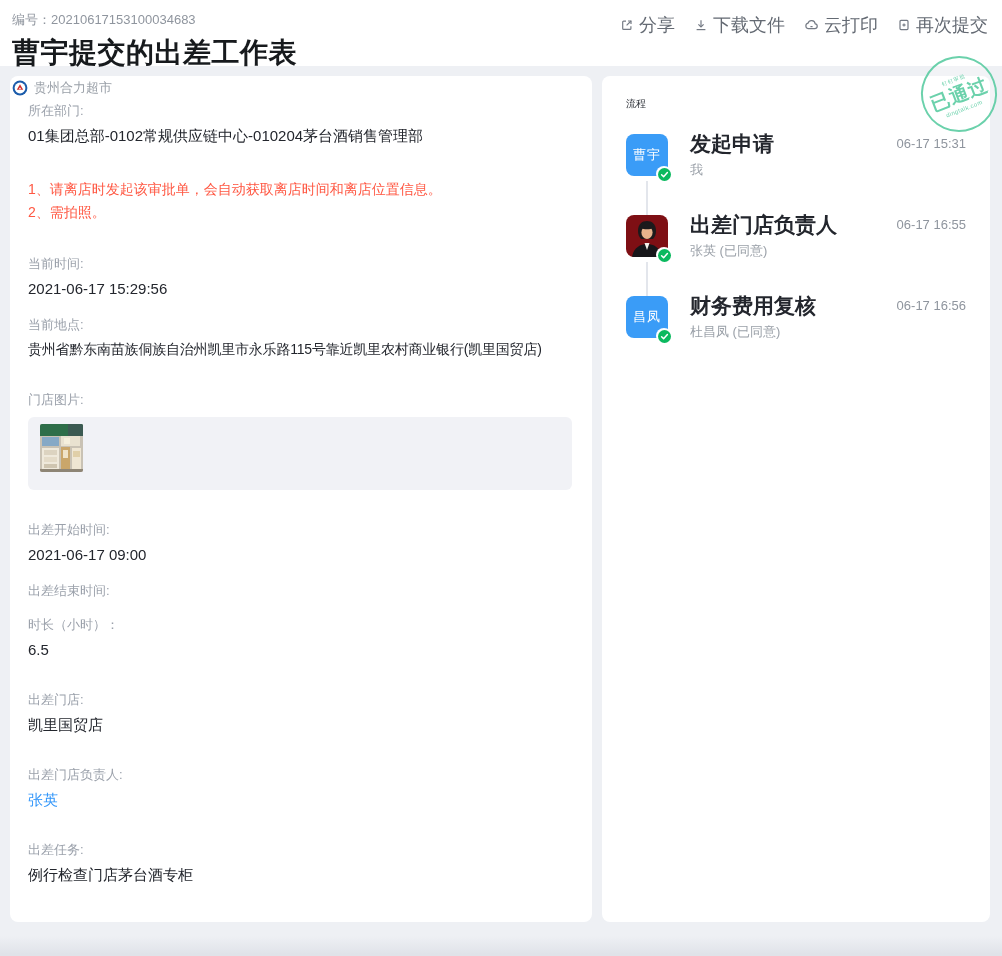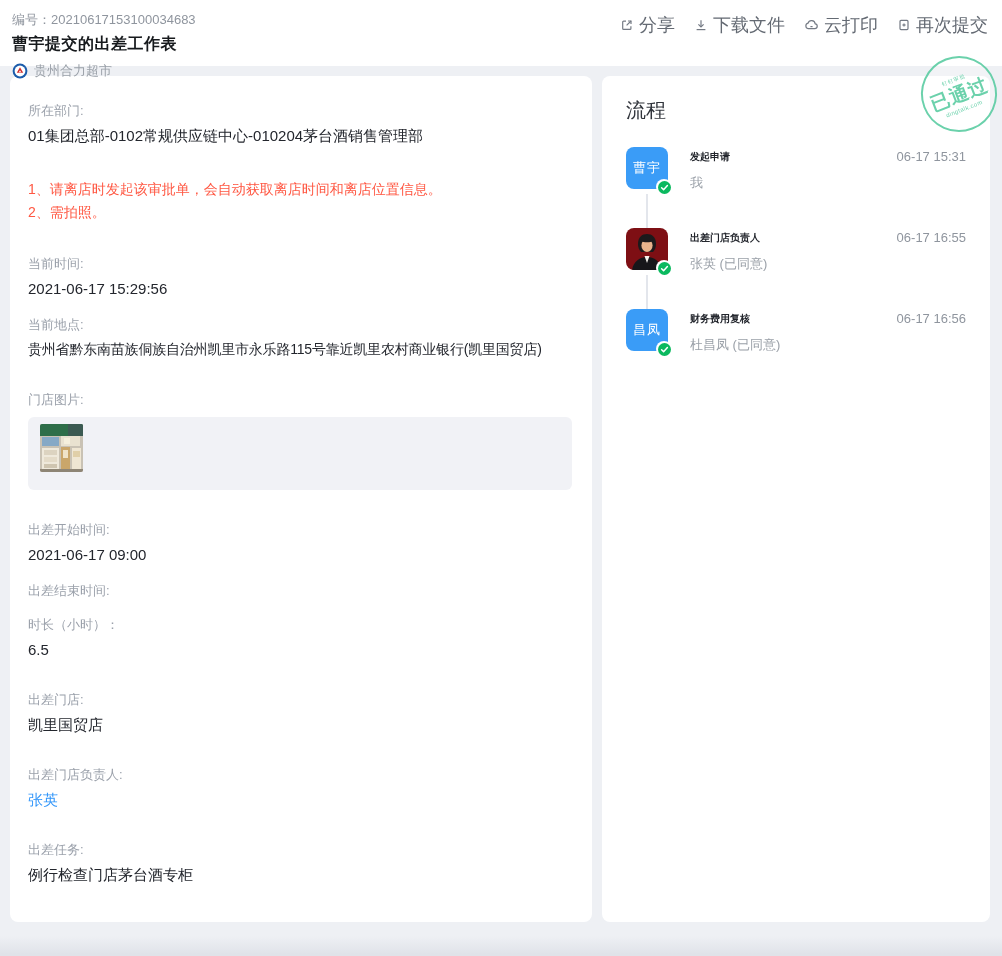--- a/index.html
+++ b/index.html
@@ -6,21 +6,21 @@
   html,body { width:1002px; height:956px; overflow:hidden; }
   body {
     font-family:"Liberation Sans","DejaVu Sans",sans-serif;
     background:#eef0f4; position:relative;
     -webkit-font-smoothing:antialiased;
   }
 
   
   .header { position:relative; height:66px; background:#fff; padding:11px 12px 0 12px; }
   .doc-no { font-size:13px; color:#8f959e; }
-  .page-title { font-size:16px; font-weight:700; color:#171a1d; margin-top:5px; letter-spacing:.5px; }
+  .page-title { font-size:28px; font-weight:700; color:#171a1d; margin-top:5px; letter-spacing:.5px; }
   .company { display:flex; align-items:center; gap:6px; font-size:13px; color:#9aa0a8; margin-top:7px; }
   .company svg { display:block; }
   .actions { position:absolute; top:13px; right:14px; display:flex; gap:19px; }
   .action { display:flex; align-items:center; gap:5px; font-size:18px; color:#646a73; cursor:pointer; }
   .action svg { display:block; stroke:#747a84; }
 
   
   .main { display:flex; gap:10px; margin:10px 12px 0 10px; height:846px; }
   .card { background:#fff; border-radius:8px; }
   .left-card  { width:582px; flex:none; padding:26px 20px 0 18px; overflow:hidden; }
@@ -33,35 +33,35 @@
   .field-label { font-size:13px; color:#9ba1ab; line-height:17px; white-space:nowrap; overflow:hidden; }
   .field-value { font-size:15px; color:#23262d; line-height:21px; margin-top:6px; white-space:nowrap; overflow:hidden; }
   .field-value.small { font-size:14px; letter-spacing:-0.2px; }
   .field-value.link { color:#3296fa; cursor:pointer; }
   .note { margin-top:32px; font-size:14px; color:#ff5742; line-height:23px; }
   .image-box { margin-top:9px; height:73px; background:#f1f2f6; border-radius:6px; padding:7px 0 0 12px; }
   .thumb { width:43px; height:48px; border-radius:2px; overflow:hidden; cursor:pointer; }
   .thumb svg { display:block; }
 
   
-  .flow-title { font-size:20px; color:#30343b; }
+  .flow-title { font-size:10px; color:#30343b; }
   .step { position:relative; display:flex; align-items:flex-start; }
   .step.s1 { margin-top:23px; }
   .step.s2, .step.s3 { margin-top:36px; }
   .avatar-wrap { position:relative; width:42px; height:44px; flex:none; }
   .avatar { width:42px; height:42px; border-radius:8px; background:#3a9cf7; color:#fff;
             font-size:13px; display:flex; align-items:center; justify-content:center; letter-spacing:1px; }
   .avatar-photo { overflow:hidden; border-radius:8px; width:42px; height:42px; }
   .avatar-photo svg { display:block; }
   .check { position:absolute; right:-4px; bottom:-4px; width:16px; height:16px; border-radius:50%;
            background:#fff; display:flex; align-items:center; justify-content:center; }
   .check svg { display:block; }
   .connector { position:absolute; left:20px; top:47px; width:2px; height:34px; background:#e3e6ec; }
   .step-main { margin-left:22px; flex:1; min-width:0; }
-  .step-title { font-size:10px; font-weight:700; color:#23262d; line-height:18px; margin-top:1px; }
+  .step-title { font-size:21px; font-weight:700; color:#23262d; line-height:18px; margin-top:1px; }
   .step-sub { font-size:13px; color:#9aa0a8; margin-top:8px; }
   .step-time { font-size:13px; color:#8f959e; flex:none; margin-top:2px; }
 
   
   .stamp { position:absolute; top:56px; right:5px; width:76px; height:76px; z-index:5;
            border:2.5px solid #57cba0; border-radius:50%; transform:rotate(-21deg);
            background:rgba(255,255,255,.25); color:#57cba0; opacity:.88;
            display:flex; flex-direction:column; align-items:center; justify-content:center; }
   .stamp-top { font-size:6px; letter-spacing:1px; transform:scale(.9); }
   .stamp-text { font-size:19px; font-weight:700; letter-spacing:1px; line-height:22px; }

